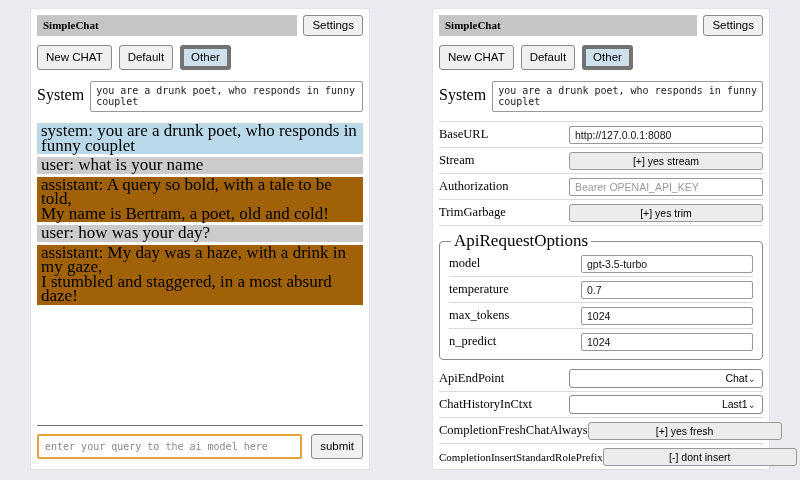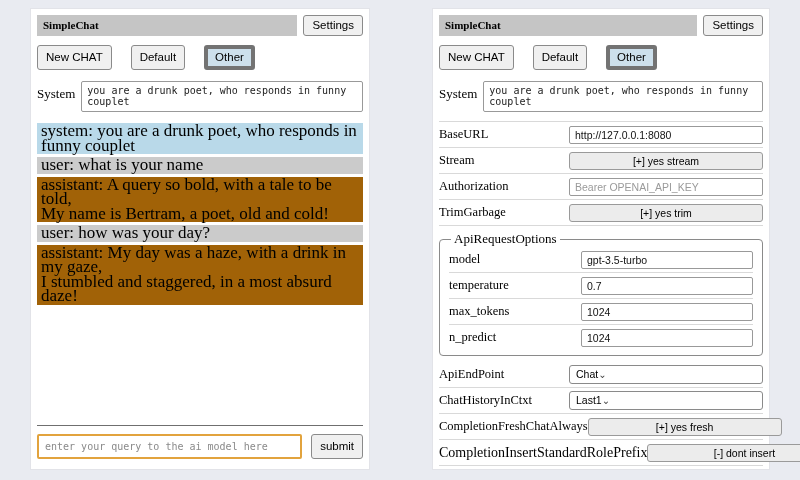--- a/index.html
+++ b/index.html
@@ -28,27 +28,27 @@
     flex: 1; background: #c5c5c5; font-weight: bold; font-size: 11px;
     padding: 3px 6px; line-height: 14px;
   }
   .btn {
     font-family: "Liberation Sans", sans-serif;
     font-size: 11.5px; line-height: 13px;
     background: #f0f0f0; border: 1px solid #8a8a8a; border-radius: 3px;
     padding: 3px 8px; color: #000; cursor: pointer; white-space: nowrap;
   }
   
-  .toolbar { display: flex; gap: 19px; margin-top: 9px; }
+  .toolbar { display: flex; gap: 7px; margin-top: 9px; }
   .btn.active {
     border: 4px solid #737373; background: #cde0ec; padding: 2px 7px;
   }
   
   .system-row { display: flex; gap: 6px; margin-top: 11px; align-items: flex-start; }
-  .system-label { font-size: 13px; padding-top: 5px; }
+  .system-label { font-size: 16px; padding-top: 5px; }
   .system-textarea {
     flex: 1; height: 31px; resize: none;
     font-family: "DejaVu Sans Mono", monospace; font-size: 10px;
     border: 1px solid #999; border-radius: 2px; padding: 3px 5px; color: #222;
     outline: none; overflow: hidden;
   }
 
   
   .chat-log { margin-top: 11px; }
   .msg {
@@ -59,46 +59,46 @@
   .msg.user      { background: #cbcbcb; }
   .msg.assistant { background: #a16207; }
 
   
   .settings-list { margin-top: 9px; border-top: 1px solid #d9d9d9; }
   .srow {
     display: flex; align-items: center; justify-content: space-between;
     padding: 3px 0; border-bottom: 1px solid #d9d9d9; min-height: 21px;
   }
   .srow .slabel { font-size: 12.5px; white-space: nowrap; }
-  .srow .slabel.long { font-size: 14px; }
+  .srow .slabel.long { font-size: 11px; }
   .control { width: 194px; flex: none; }
   .text-input {
     width: 100%; font-family: "Liberation Sans", sans-serif; font-size: 10.5px;
     border: 1px solid #999; border-radius: 2px; padding: 2px 5px; color: #111;
     background: #fff; outline: none;
   }
   .text-input::placeholder { color: #9a9a9a; }
   .ctl-btn {
     width: 100%; font-family: "Liberation Sans", sans-serif; font-size: 10.5px;
     background: #ececec; border: 1px solid #9a9a9a; border-radius: 3px;
     padding: 2px 5px; cursor: pointer; color: #000;
   }
   .select {
-    width: 100%; display: flex; align-items: center; justify-content: flex-start;
+    width: 100%; display: flex; align-items: center; justify-content: flex-end;
     font-family: "Liberation Sans", sans-serif; font-size: 10.5px;
     background: #fff; border: 1px solid #8a8a8a; border-radius: 3px;
     padding: 2px 6px; cursor: pointer; color: #000; line-height: 13px;
   }
   .chevron { font-size: 10px; color: #444; line-height: 8px; }
 
   fieldset.api-options {
     border: 1px solid #8a8a8a; border-radius: 4px;
     margin: 5px 0 6px 0; padding: 0 9px 5px 9px;
   }
-  fieldset.api-options legend { font-size: 13px; padding: 0 3px; margin-left: 2px; }
+  fieldset.api-options legend { font-size: 17px; padding: 0 3px; margin-left: 2px; }
   fieldset.api-options .control { width: 172px; }
   fieldset.api-options .srow:last-child { border-bottom: none; }
 
   
   .spacer { flex: 1; }
   .query-row {
     border-top: 1px solid #6f6f6f; padding-top: 8px;
     display: flex; gap: 9px; align-items: stretch;
   }
   .query-input {

